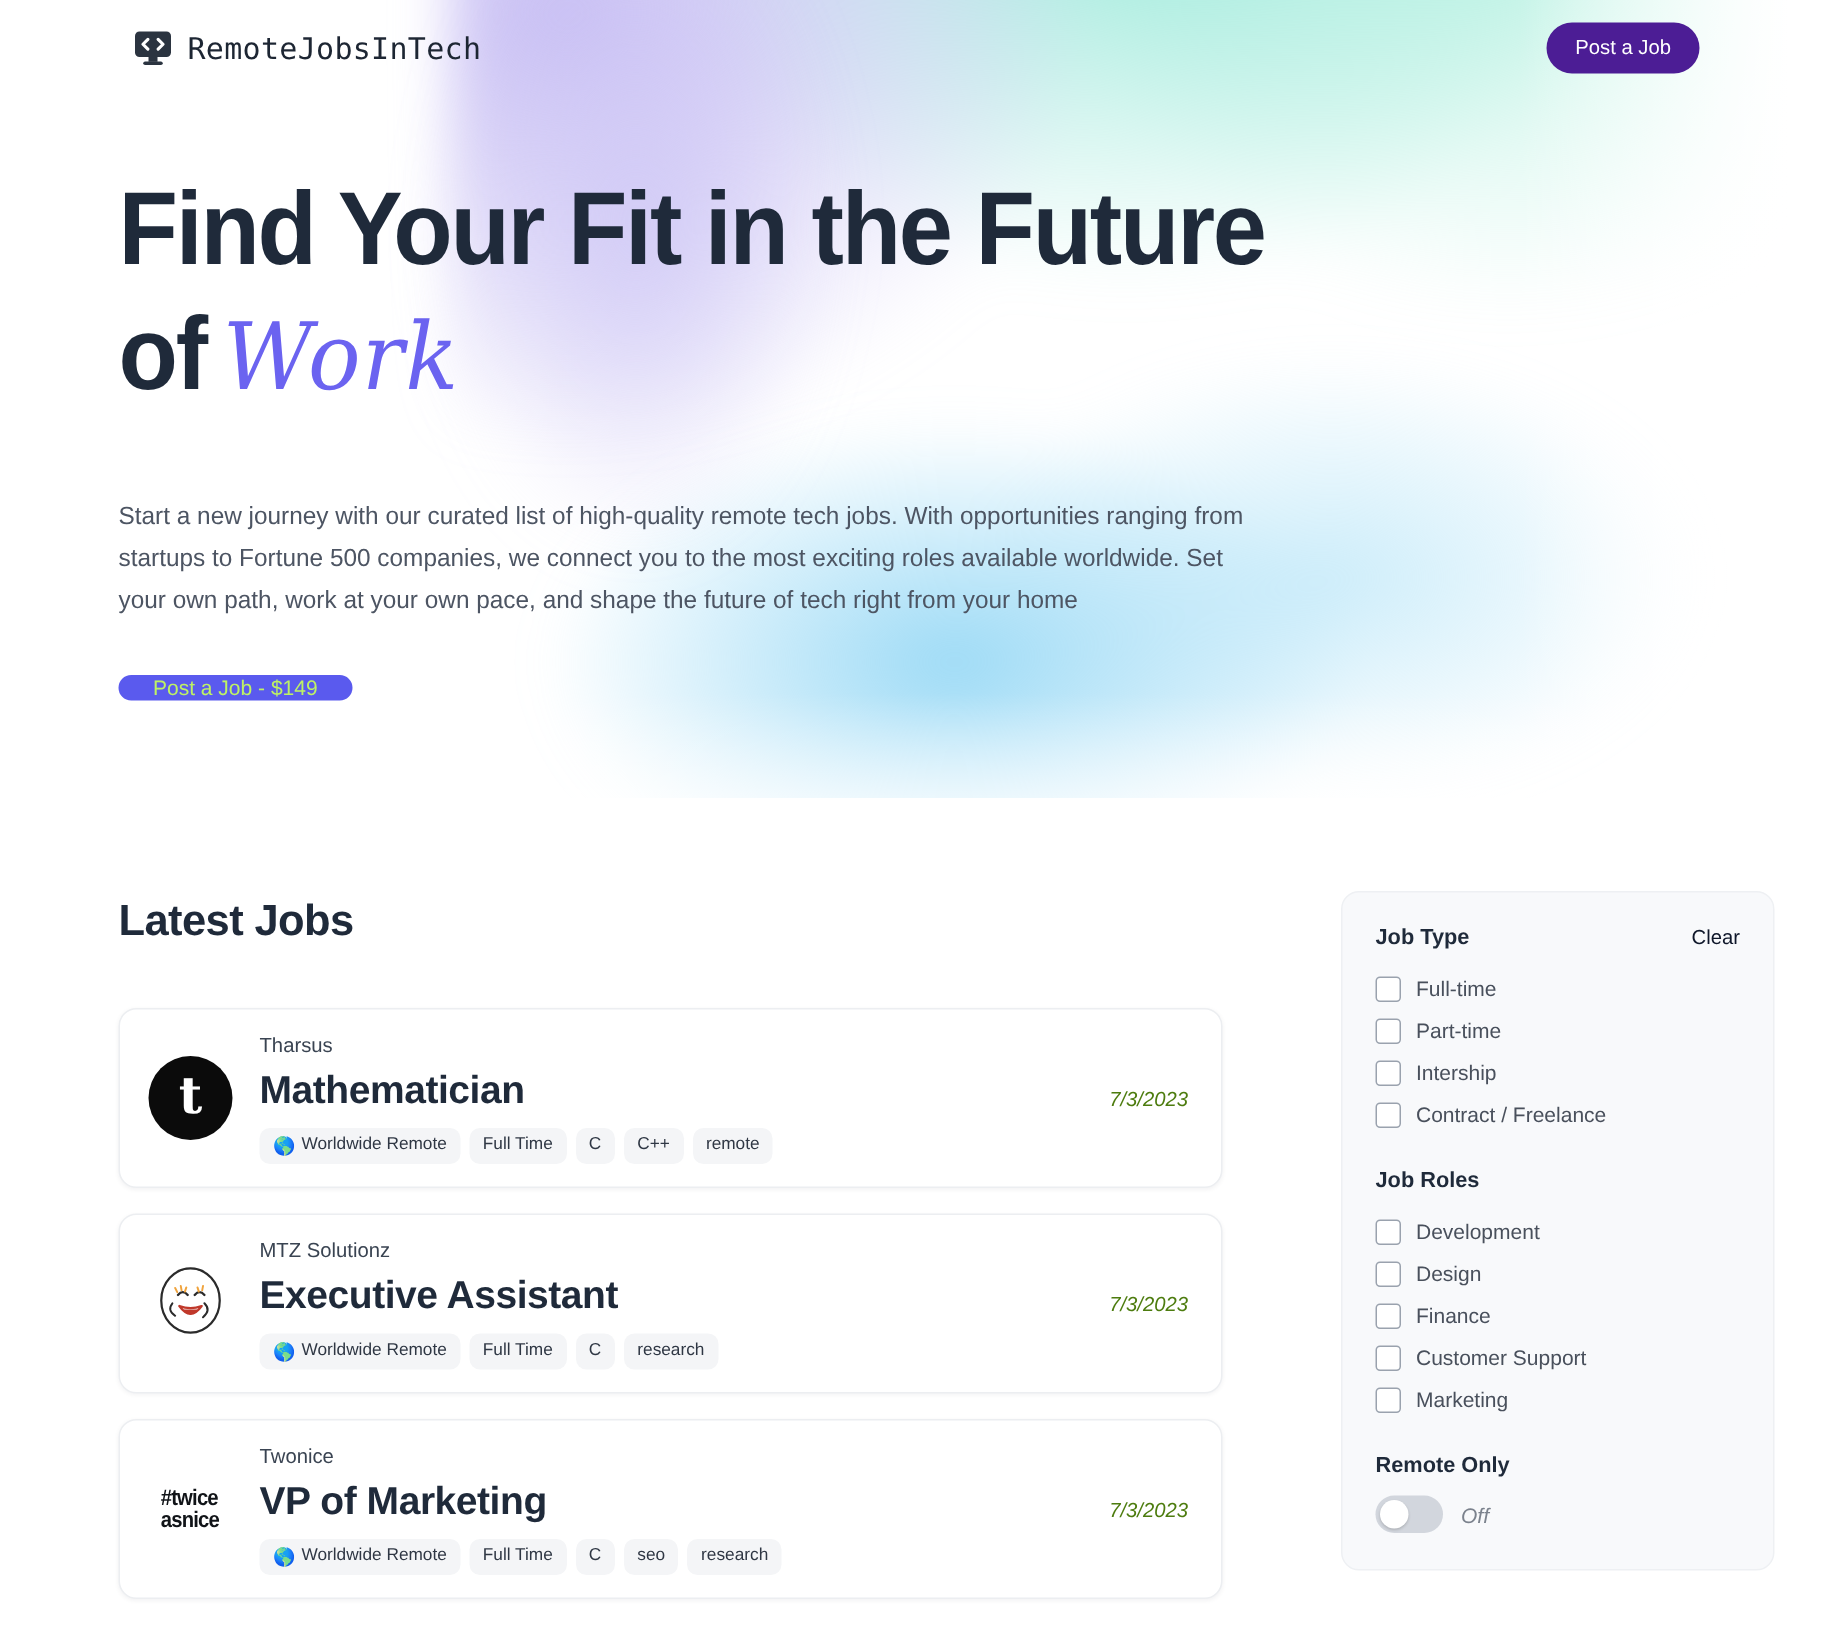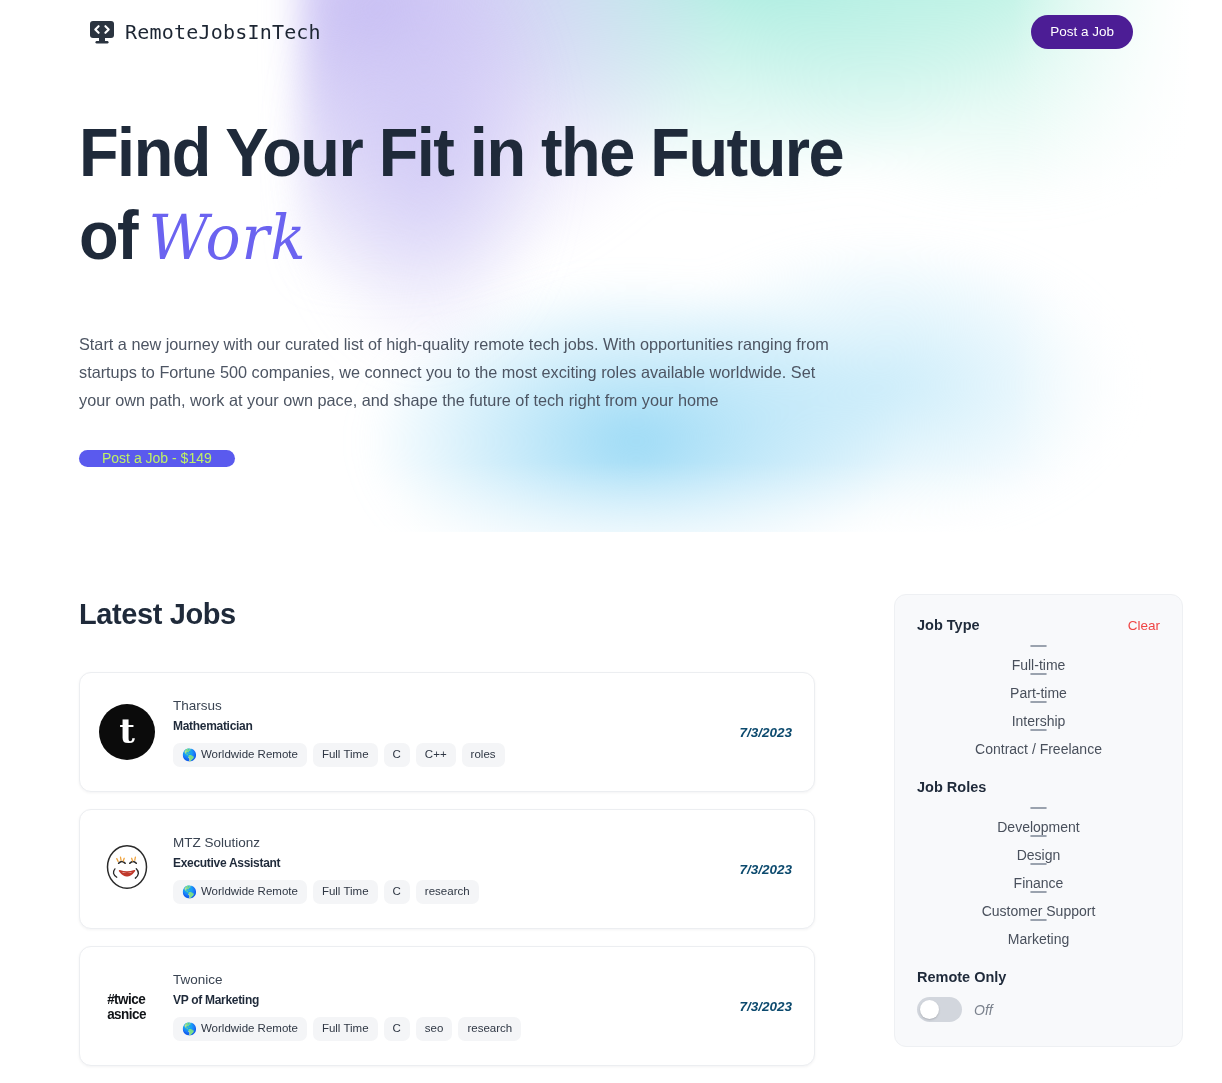--- a/index.html
+++ b/index.html
@@ -208,21 +208,21 @@
     flex: 1 1 auto;
     min-width: 0;
   }
   .job-company {
     font-size: 13.5px;
     color: #3a4452;
     line-height: 1.3;
     margin-bottom: 5px;
   }
   .job-title {
-    font-size: 12px;
+    font-size: 26px;
     font-weight: 700;
     color: #1f2a3a;
     letter-spacing: -0.3px;
     line-height: 1.25;
     margin-bottom: 9px;
   }
   .job-tags {
     display: flex;
     align-items: center;
     gap: 6px;
@@ -237,25 +237,24 @@
     line-height: 1.2;
     white-space: nowrap;
     display: inline-flex;
     align-items: center;
     gap: 4px;
   }
   .tag .globe { font-size: 12px; }
   .job-date {
     font-size: 13.5px;
     font-style: italic;
-    color: #0c4a6e;
+    color: #4d7c0f;
     white-space: nowrap;
     margin-left: 16px;
     align-self: center;
-    font-weight: bold;
   }
 
   
   .logo-tharsus {
     width: 56px; height: 56px;
     border-radius: 50%;
     background: #0b0b0b;
     color: #ffffff;
     display: flex;
     align-items: center;
@@ -295,34 +294,33 @@
     justify-content: space-between;
     margin-bottom: 12px;
   }
   .filter-title {
     font-size: 14.5px;
     font-weight: 700;
     color: #1f2a3a;
   }
   .clear-link {
     font-size: 13.5px;
-    color: #ef4444;
+    color: #0f172a;
     text-decoration: none;
     cursor: pointer;
   }
   .filter-group { margin-bottom: 22px; }
   .filter-group:last-child { margin-bottom: 0; }
   .filter-group > .filter-title { display: block; margin-bottom: 12px; }
   .check-row {
     display: flex;
     align-items: center;
     gap: 10px;
     height: 28px;
     cursor: pointer;
-    flex-direction: column;
   }
   .checkbox {
     width: 17px; height: 17px;
     min-width: 17px;
     border: 1.6px solid #9aa2ae;
     border-radius: 3px;
     background: #ffffff;
   }
   .check-label {
     font-size: 14px;
@@ -410,21 +408,21 @@
         <div class="job-company">Tharsus</div>
         <div class="job-title">Mathematician</div>
         <div class="job-tags">
           <span class="tag">
               <span class="globe">🌎</span>
               <span>Worldwide Remote</span>
             </span>
           <span class="tag">Full Time</span>
           <span class="tag">C</span>
           <span class="tag">C++</span>
-          <span class="tag">roles</span>
+          <span class="tag">remote</span>
         </div>
       </div>
       <div class="job-date">7/3/2023</div>
     </div>
 
     <div class="job-card">
       <div class="job-logo">
         <span>
           <svg viewBox="0 0 56 56" width="52" height="52" aria-hidden="true">
             <ellipse cx="28" cy="28" rx="21" ry="23" fill="#ffffff" stroke="#2b2b2b" stroke-width="1.6"></ellipse>

